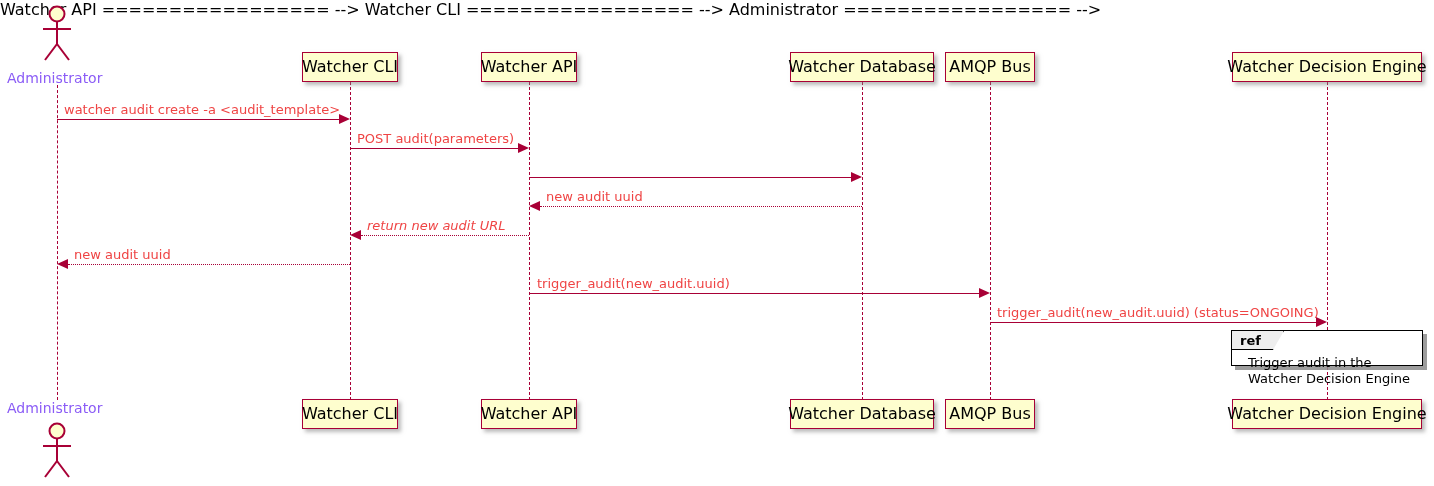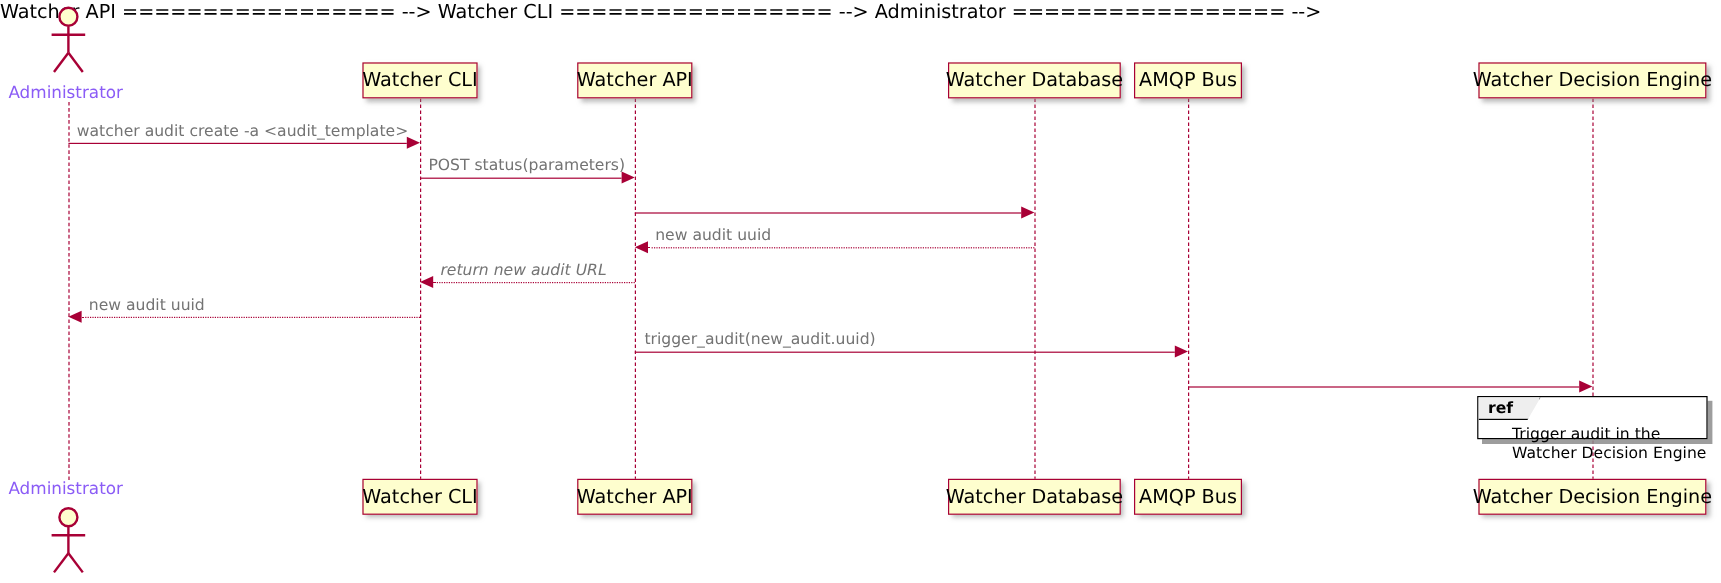--- a/index.html
+++ b/index.html
@@ -72,21 +72,21 @@
     border-left: 11px solid #A80036;
   }
   .arrowhead.left {
     border-top: 5px solid transparent;
     border-bottom: 5px solid transparent;
     border-right: 11px solid #A80036;
   }
   .msg-label {
     position: absolute;
     font-size: 13px;
-    color: #737373;
+    color: #ef4444;
     white-space: nowrap;
     z-index: 6;
     line-height: 1;
   }
   .ref-box {
     position: absolute;
     box-sizing: border-box;
     background: #FFFFFF;
     border: 1.5px solid #000000;
     box-shadow: 4px 4px 0px rgba(140,140,140,0.85);
@@ -104,21 +104,21 @@
     padding: 0 22px 0 8px;
     font-size: 13px;
     font-weight: bold;
     color: #000000;
     display: flex;
     align-items: center;
     clip-path: polygon(0 0, 100% 0, calc(100% - 11px) 100%, 0 100%);
   }
   .ref-body {
     position: absolute;
-    left: 12px;
+    left: 0;
     top: 21px;
     width: 100%;
     padding: 3px 8px 0 16px;
     box-sizing: border-box;
     font-size: 13px;
     color: #000000;
     line-height: 16px;
   }
   .ref-body div { white-space: nowrap; }
 </style>
@@ -196,21 +196,21 @@
       </g>
     </svg>
   </div>
 
   
   <div class="msg-label" style="left:64px; top:103px;">watcher audit create -a &lt;audit_template&gt;</div>
   <div class="msg-line" style="left:57px; top:119px; width:282px;"></div>
   <div class="arrowhead right" style="left:339px; top:114px;"></div>
 
   
-  <div class="msg-label" style="left:357px; top:132px;">POST status(parameters)</div>
+  <div class="msg-label" style="left:357px; top:132px;">POST audit(parameters)</div>
   <div class="msg-line" style="left:350px; top:148px; width:168px;"></div>
   <div class="arrowhead right" style="left:518px; top:143px;"></div>
 
   
   <div class="msg-line" style="left:529px; top:177px; width:322px;"></div>
   <div class="arrowhead right" style="left:851px; top:172px;"></div>
 
    Watcher API ================= --&gt;
   <div class="msg-label" style="left:546px; top:190px;">new audit uuid</div>
   <div class="msg-line dotted" style="left:540px; top:206px; width:322px;"></div>
@@ -225,20 +225,21 @@
   <div class="msg-label" style="left:74px; top:248px;">new audit uuid</div>
   <div class="msg-line dotted" style="left:68px; top:264px; width:282px;"></div>
   <div class="arrowhead left" style="left:57px; top:259px;"></div>
 
   
   <div class="msg-label" style="left:537px; top:277px;">trigger_audit(new_audit.uuid)</div>
   <div class="msg-line" style="left:529px; top:293px; width:450px;"></div>
   <div class="arrowhead right" style="left:979px; top:288px;"></div>
 
   
+  <div class="msg-label" style="left:997px; top:306px;">trigger_audit(new_audit.uuid) (status=ONGOING)</div>
   <div class="msg-line" style="left:990px; top:322px; width:326px;"></div>
   <div class="arrowhead right" style="left:1316px; top:317px;"></div>
 
   
   <div class="ref-box" style="left:1231px; top:330px; width:192px; height:36px;">
     <div class="ref-tab">
       <span>ref</span>
     </div>
     <div class="ref-body">
       <div>Trigger audit in the</div>

